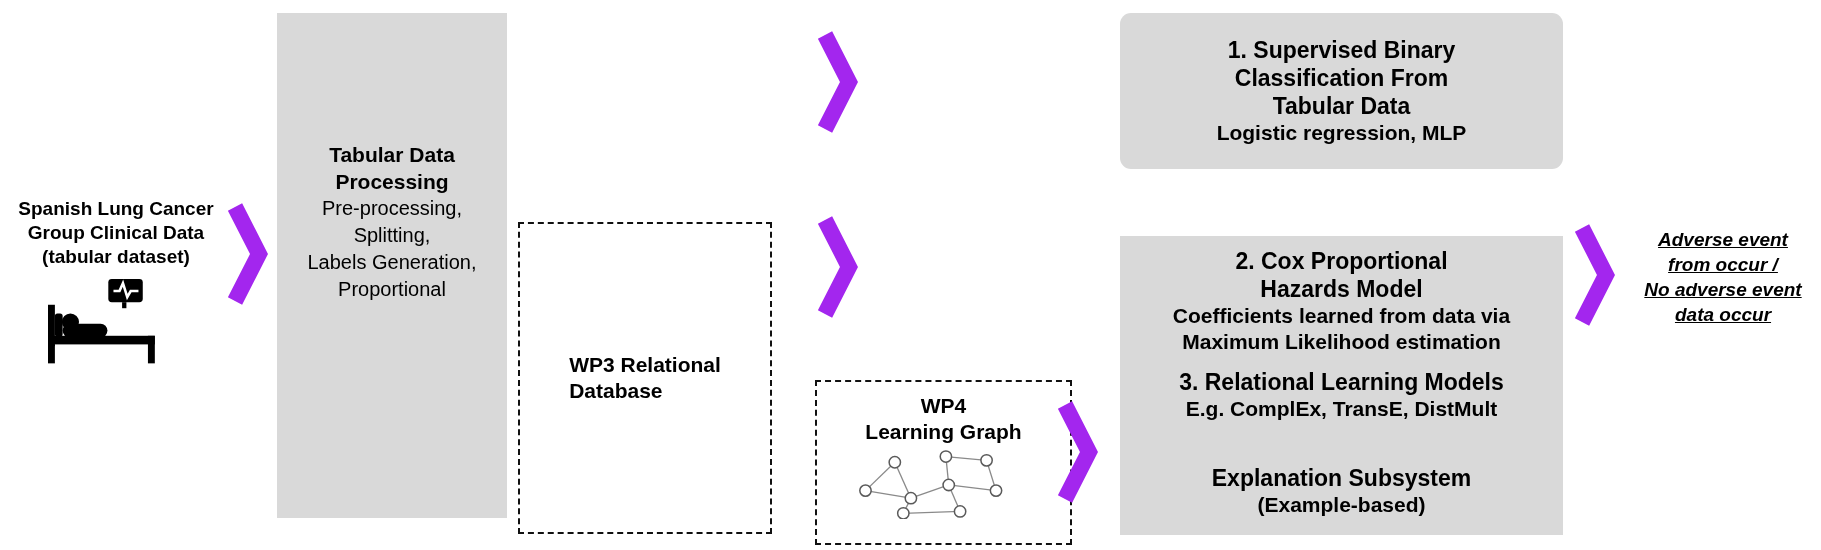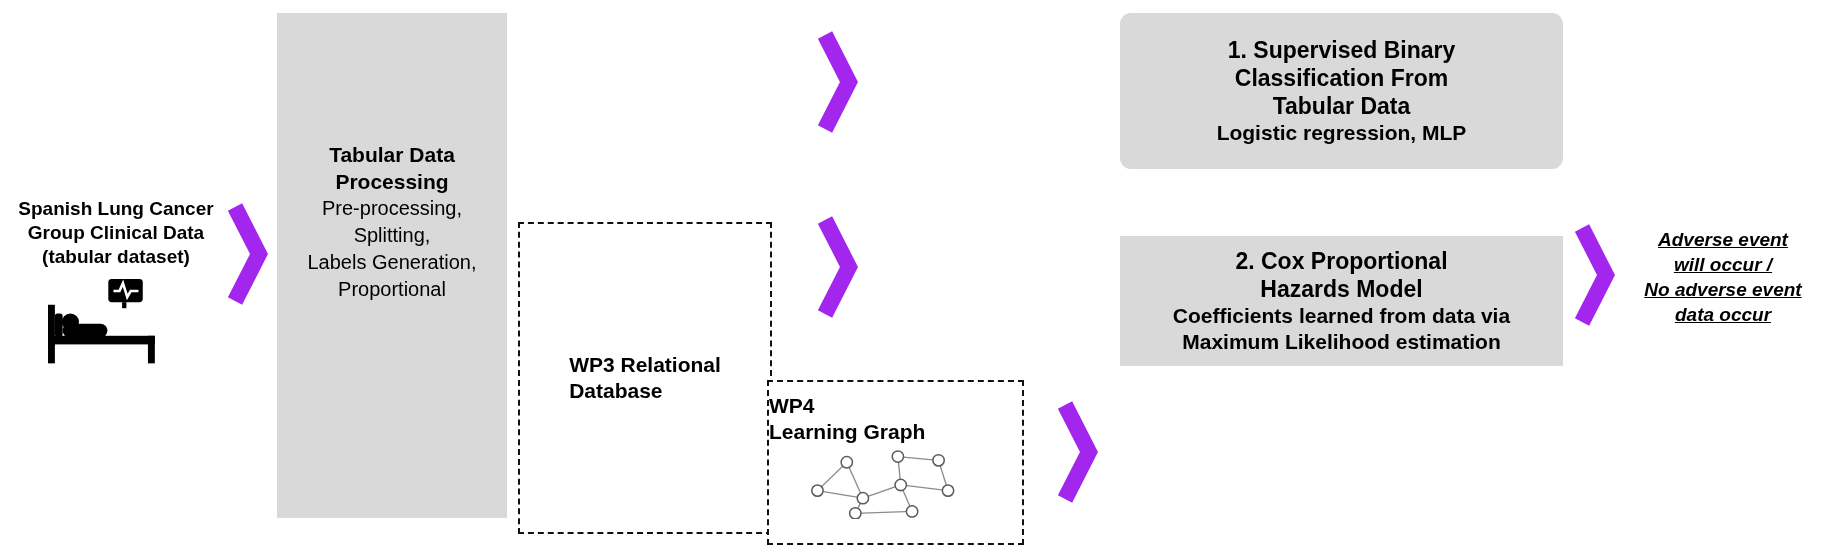--- a/index.html
+++ b/index.html
@@ -21,21 +21,21 @@
   .bed-icon svg { width: 100%; height: 100%; display: block; }
 
   .proc-box   { left: 277px; top: 13px; width: 230px; height: 505px; text-align: center; }
   .proc-title { padding-top: 128px; font-weight: bold; font-size: 21px; line-height: 27px; }
   .proc-detail{ font-size: 20px; line-height: 27px; }
 
   .wp3-box  { left: 518px; top: 222px; width: 250px; height: 308px;
               display: flex; align-items: center; justify-content: center; text-align: left; }
   .wp-label { font-weight: bold; font-size: 21px; line-height: 26px; }
 
-  .wp4-box    { left: 767px; top: 380px; width: 253px; height: 150px; text-align: left; padding-top: 11px; }
+  .wp4-box    { left: 815px; top: 380px; width: 253px; height: 150px; text-align: center; padding-top: 11px; }
   .graph-icon { width: 190px; height: 70px; margin: 4px auto 0; }
   .graph-icon svg { width: 100%; height: 100%; display: block; }
 
   .out-box    { left: 1120px; width: 443px; text-align: center;
                 display: flex; flex-direction: column; justify-content: center; }
   .out-title  { font-weight: bold; font-size: 23px; line-height: 28px; }
   .out-detail { font-size: 21px; line-height: 26px; font-weight: bold; }
   .gap-top    { margin-top: 42px; }
 
   .outcome { position: absolute; left: 1626px; top: 227px; width: 194px; text-align: center;
@@ -159,27 +159,33 @@
     <div class="out-title">
       <div>2. Cox Proportional</div>
       <div>Hazards Model</div>
     </div>
     <div class="out-detail">
       <div>Coefficients learned from data via</div>
       <div>Maximum Likelihood estimation</div>
     </div>
   </div>
 
+  <div class="graybox out-box" style="top:350px; height:185px;">
+    <div class="out-title">3. Relational Learning Models</div>
+    <div class="out-detail">E.g. ComplEx, TransE, DistMult</div>
+    <div class="out-title gap-top">Explanation Subsystem</div>
+    <div class="out-detail">(Example-based)</div>
+  </div>
 
   <div class="chev" style="left:1574px; top:220px;">
     <svg width="40" height="110" viewBox="0 0 40 110">
         <polyline points="8,8 32,55 8,102"></polyline>
       </svg>
   </div>
 
   <div class="outcome">
     <div>Adverse event</div>
-    <div>will occur /</div>
+    <div>from occur /</div>
     <div>No adverse event</div>
     <div>data occur</div>
   </div>
 
 </div>
 
 </body></html>

